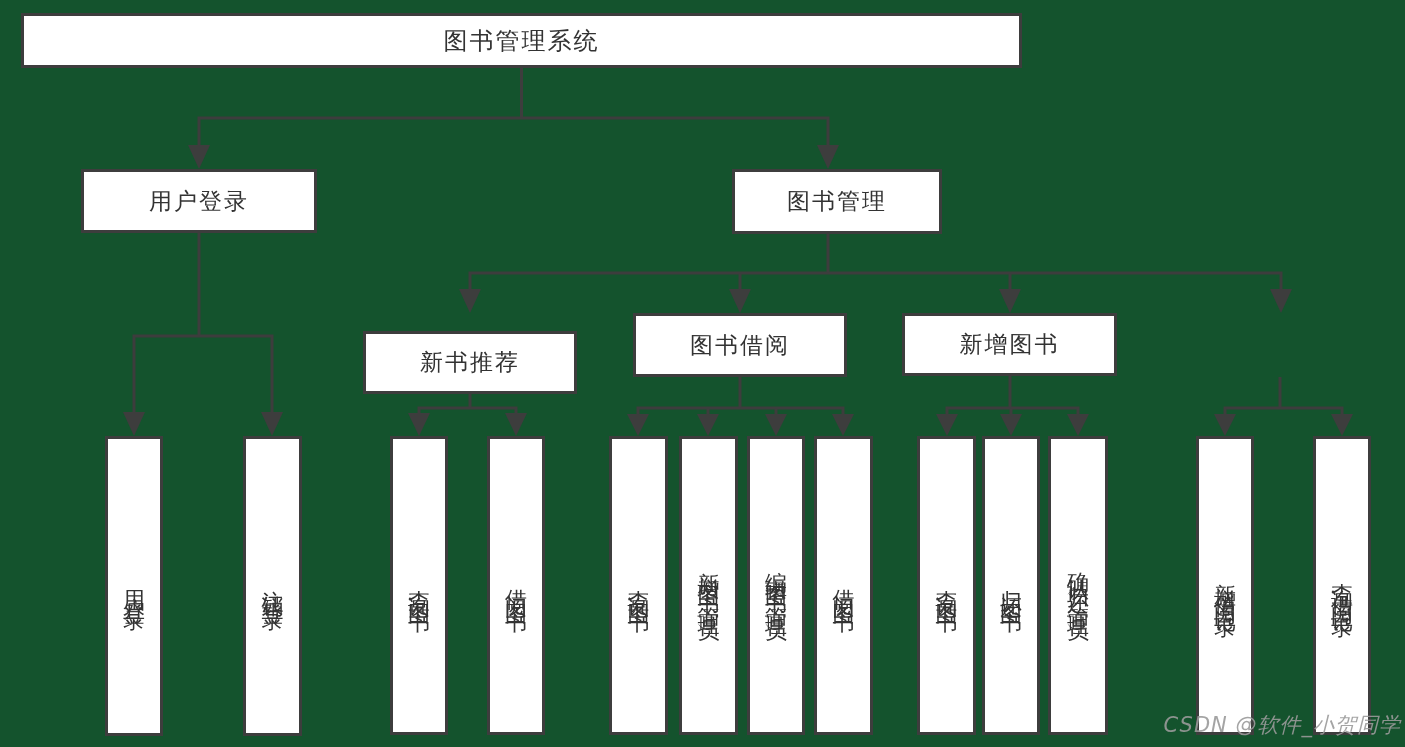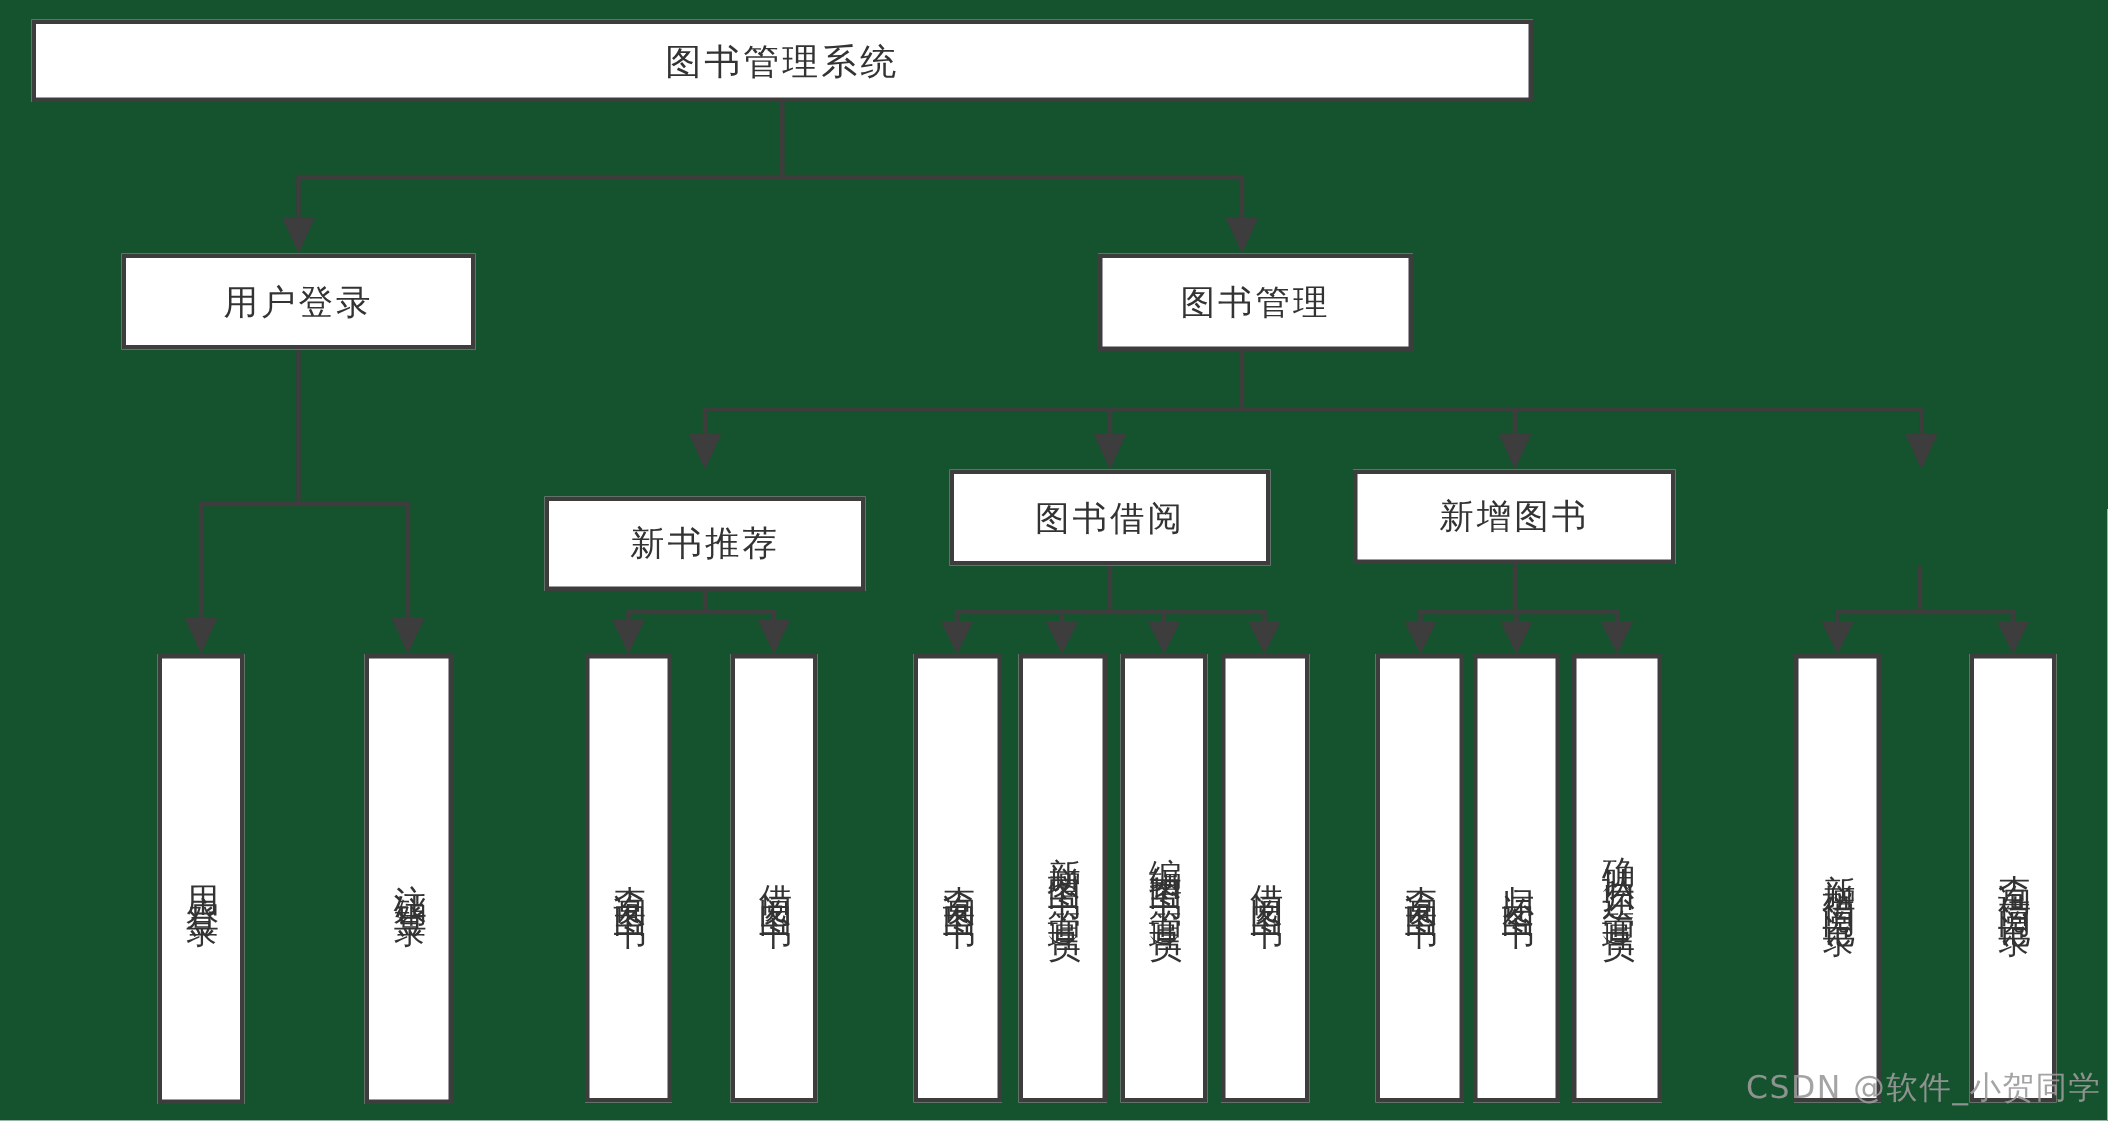--- a/index.html
+++ b/index.html
@@ -58,20 +58,21 @@
     line-height: 1;
   }
   .watermark {
     position: absolute;
     right: 4px;
     top: 711px;
     font-size: 21px;
     letter-spacing: 1px;
     color: rgba(154, 154, 154, 0.9);
     white-space: nowrap;
+    font-style: italic;
   }
 </style>
 </head>
 <body>
 
 <div class="stage">
 
   <svg class="connectors" viewBox="0 0 1405 747" xmlns="http://www.w3.org/2000/svg">
 
     <path d="M521.5 66 V118 M197.5 118 H829.5 M199 117 V147 M828 117 V147"></path>

